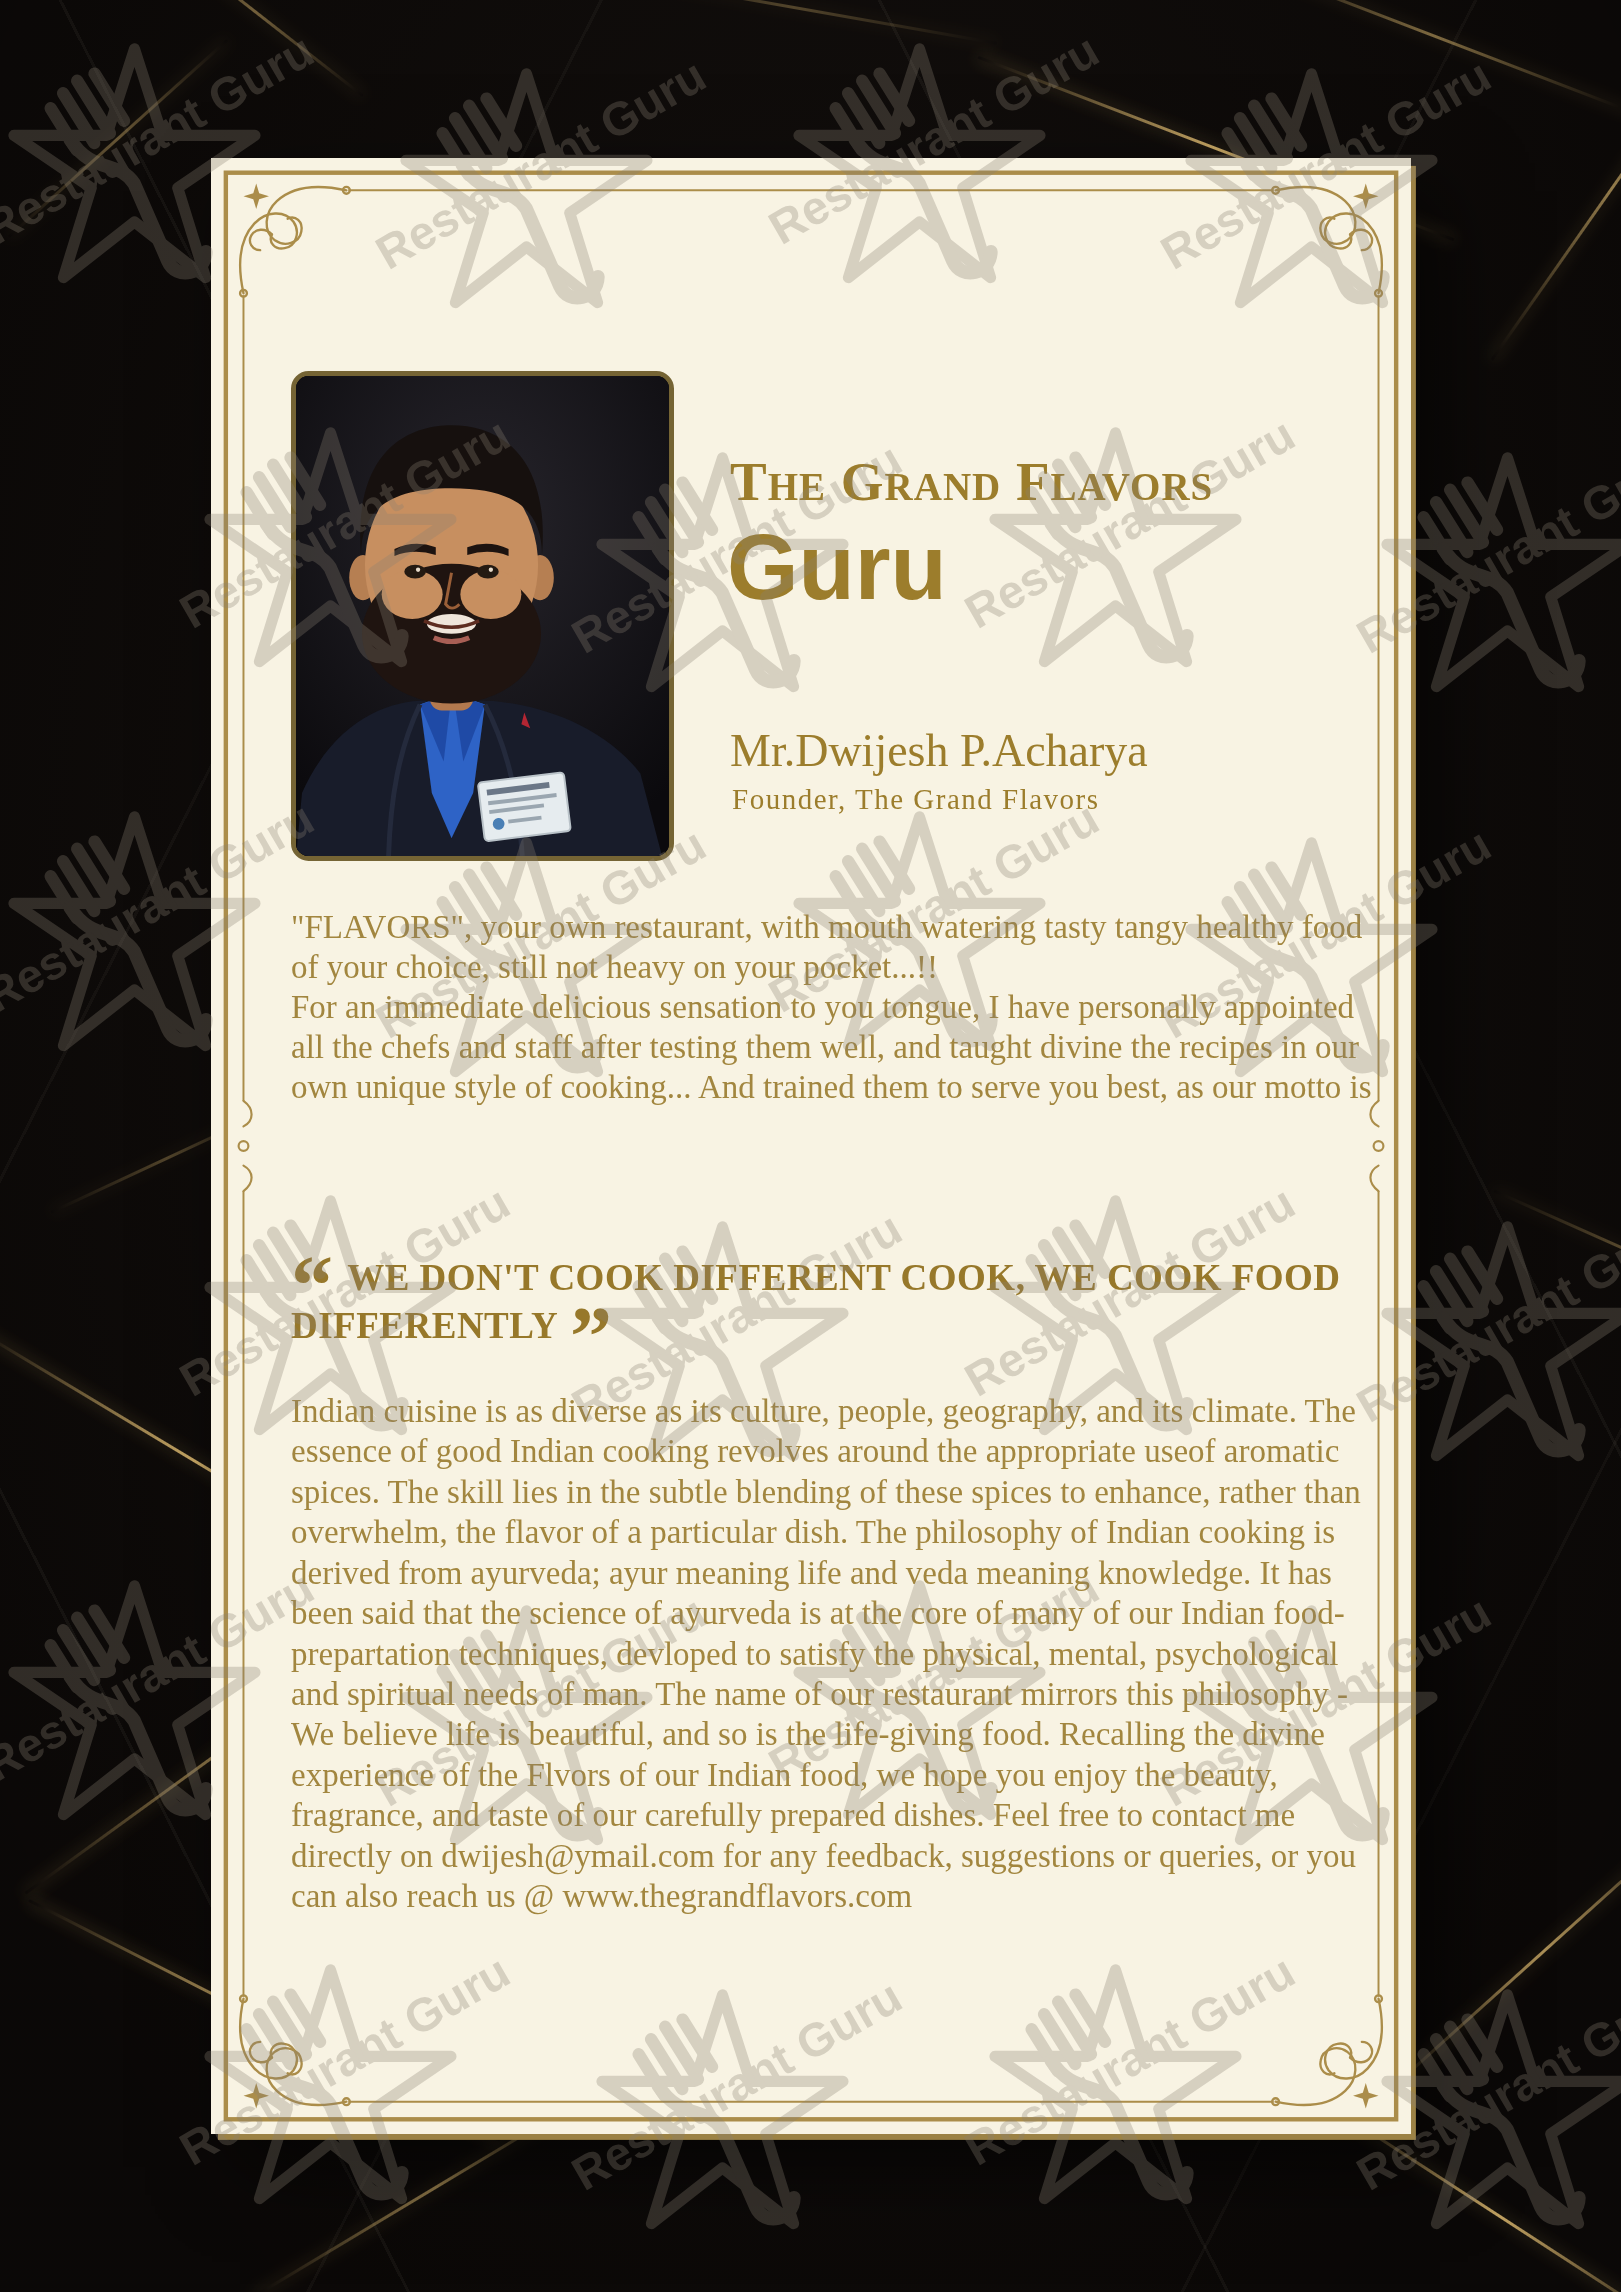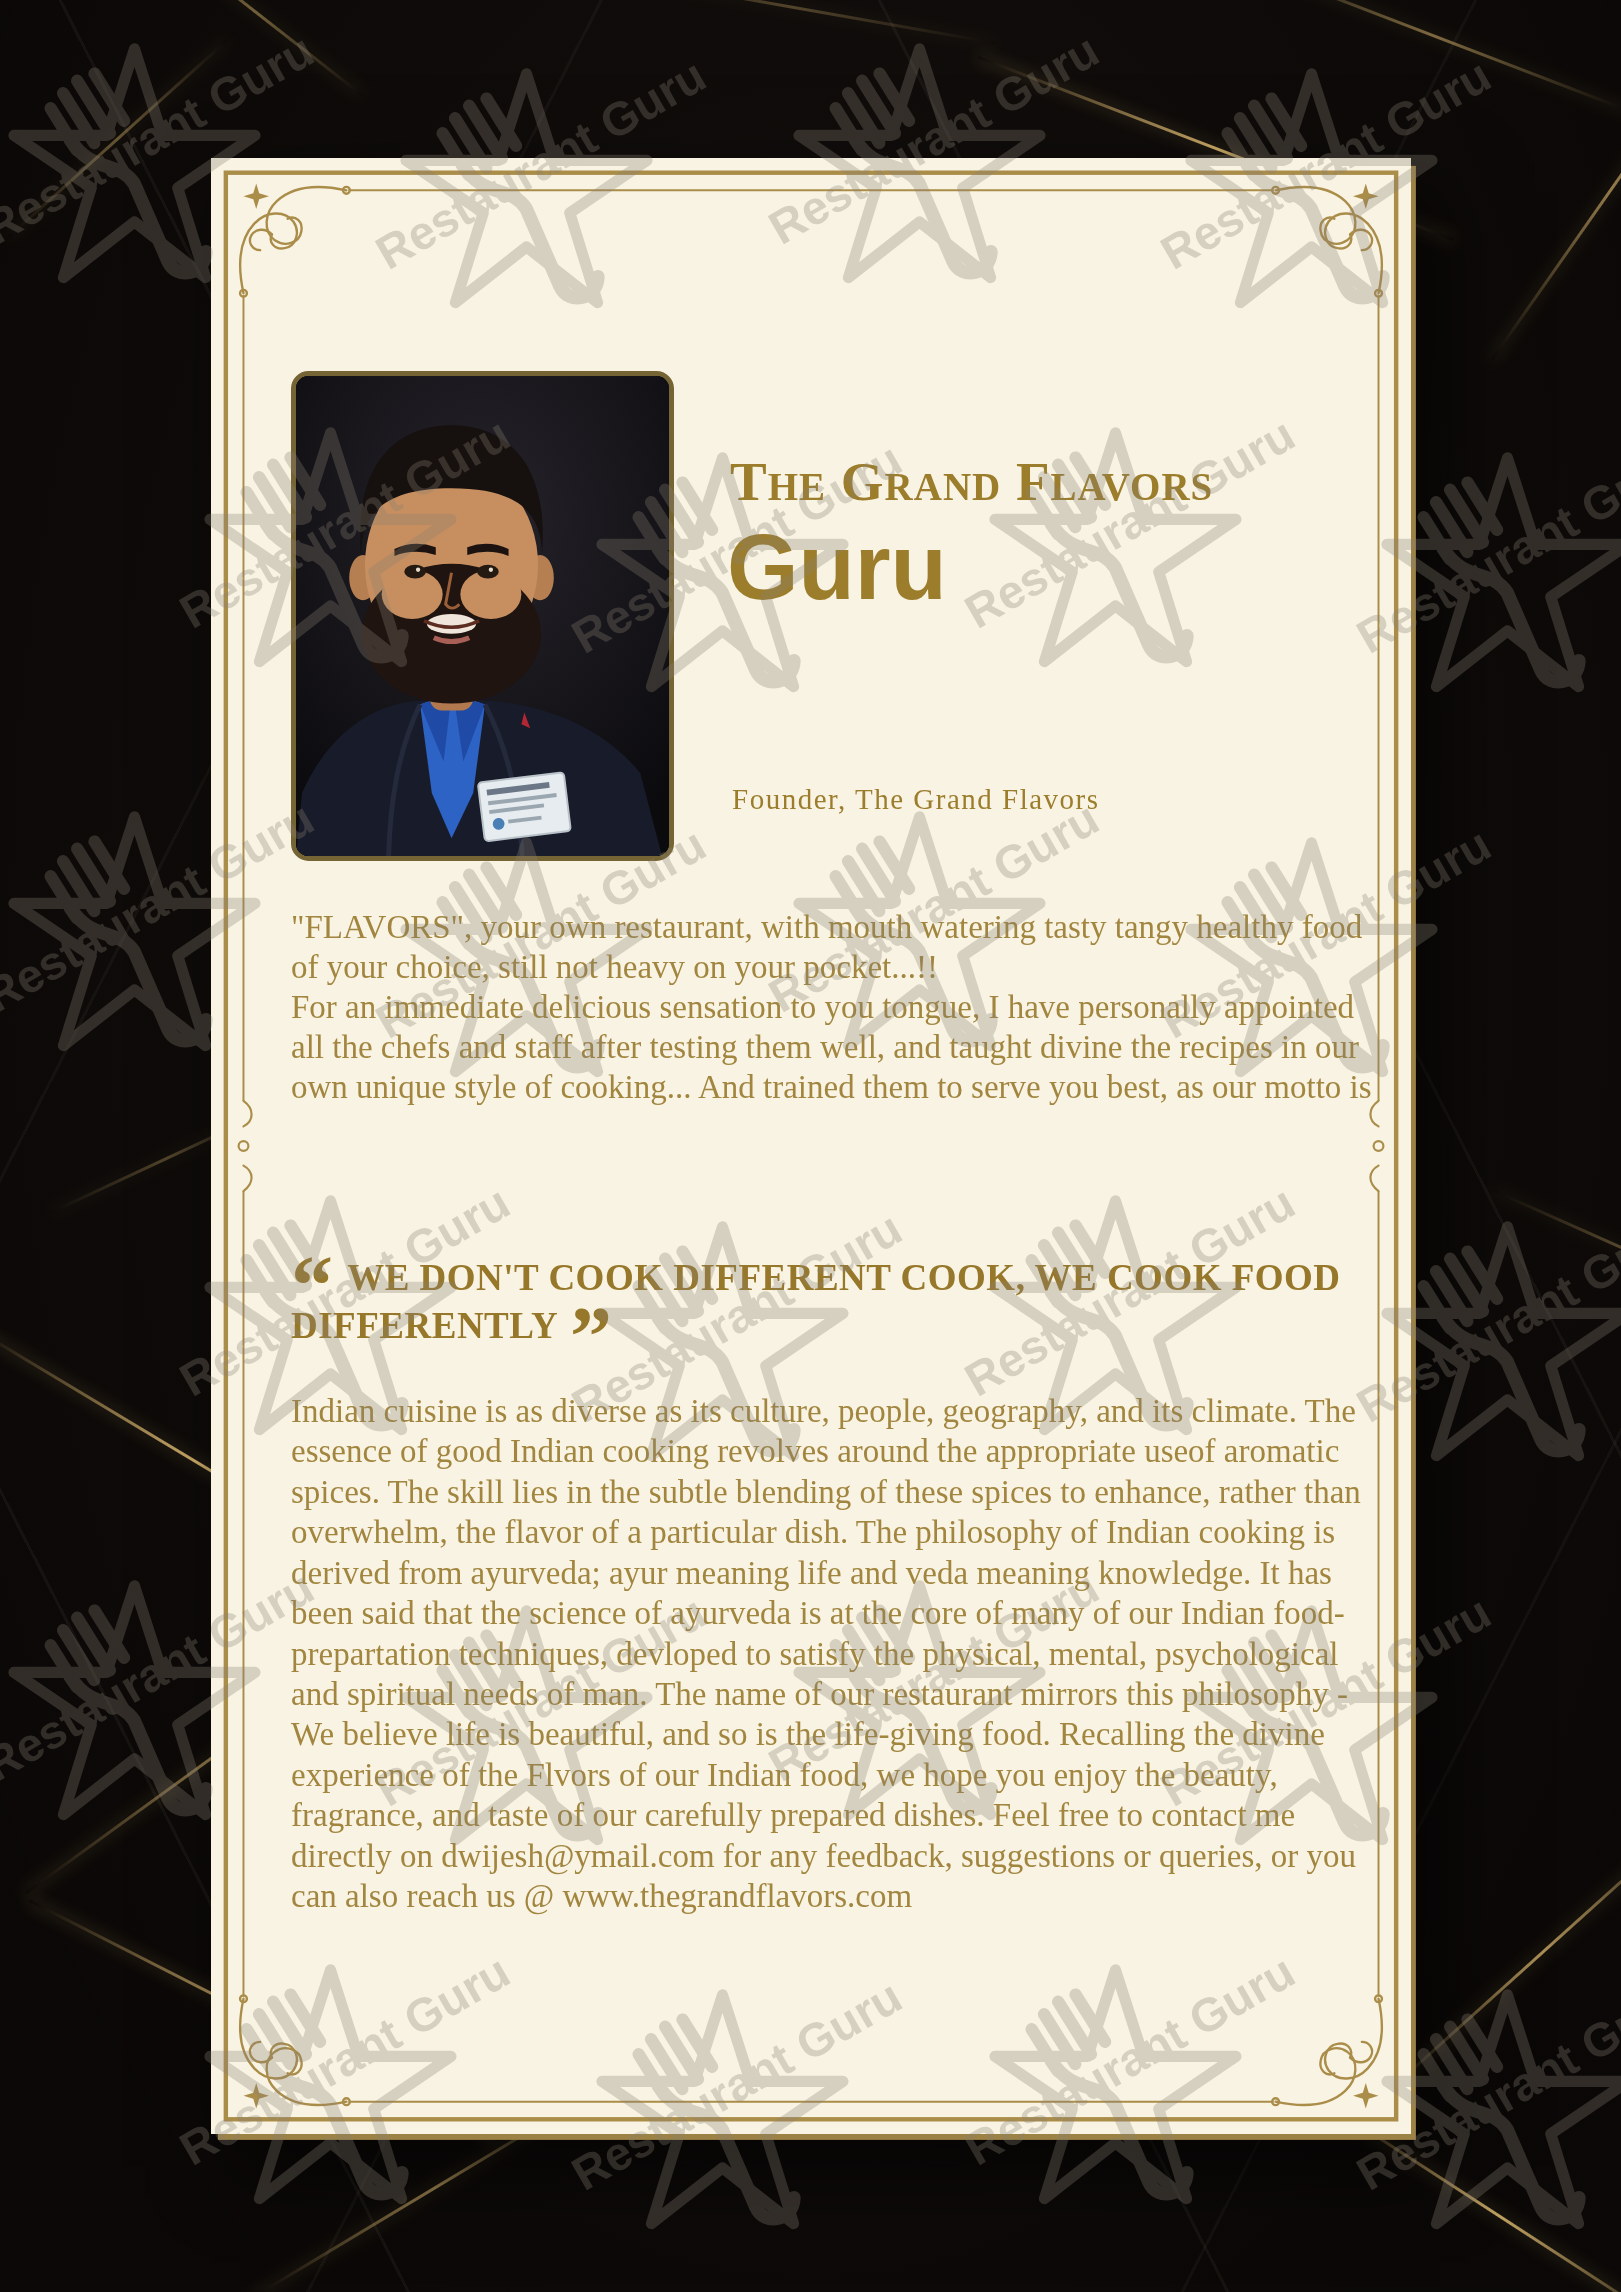--- a/index.html
+++ b/index.html
@@ -223,20 +223,21 @@
           <rect x="196" y="428" width="70" height="4" fill="#9aa6b0"></rect>
           <rect x="196" y="437" width="56" height="4" fill="#9aa6b0"></rect>
           <circle cx="204" cy="452" r="6" fill="#4a7fb5"></circle>
           <rect x="214" y="449" width="34" height="4" fill="#9aa6b0"></rect>
         </g>
       </svg>
     </div>
 
     <h1 class="brand">The Grand Flavors</h1>
     <h2 class="about">Guru</h2>
+    <div class="fname">Mr.Dwijesh P.Acharya</div>
     <div class="frole">Founder, The Grand Flavors</div>
 
     <div class="intro">
       <p>"FLAVORS", your own restaurant, with mouth watering tasty tangy healthy food of your choice, still not heavy on your pocket...!!</p>
       <p>For an immediate delicious sensation to you tongue, I have personally appointed all the chefs and staff after testing them well, and taught divine the recipes in our own unique style of cooking... And trained them to serve you best, as our motto is</p>
     </div>
 
     <div class="quote"><span class="qmark open">“</span><span class="qtext">WE DON'T COOK DIFFERENT COOK, WE COOK FOOD DIFFERENTLY</span><span class="qmark close">”</span></div>
 
     <p class="body-par"><span>Indian cuisine is as diverse as its culture, people, geography, and its climate. The essence of good Indian cooking revolves around the appropriate useof aromatic spices. The skill lies in the subtle blending of these spices to enhance, rather than overwhelm, the flavor of a particular dish. The philosophy of Indian cooking is derived from ayurveda; ayur meaning life and veda meaning knowledge. It has been said that the science of ayurveda is at the core of many of our Indian food-prepartation techniques, devloped to satisfy the physical, mental, psychological and spiritual needs of man. The name of our restaurant mirrors this philosophy - We believe life is beautiful, and so is the life-giving food. Recalling the divine experience of the Flvors of our Indian food, we hope you enjoy the beauty, fragrance, and taste of our carefully prepared dishes. Feel free to contact me directly on </span><span>dwijesh@ymail.com</span><span> for any feedback, suggestions or queries, or you can also reach us @ </span><span>www.thegrandflavors.com</span></p>

